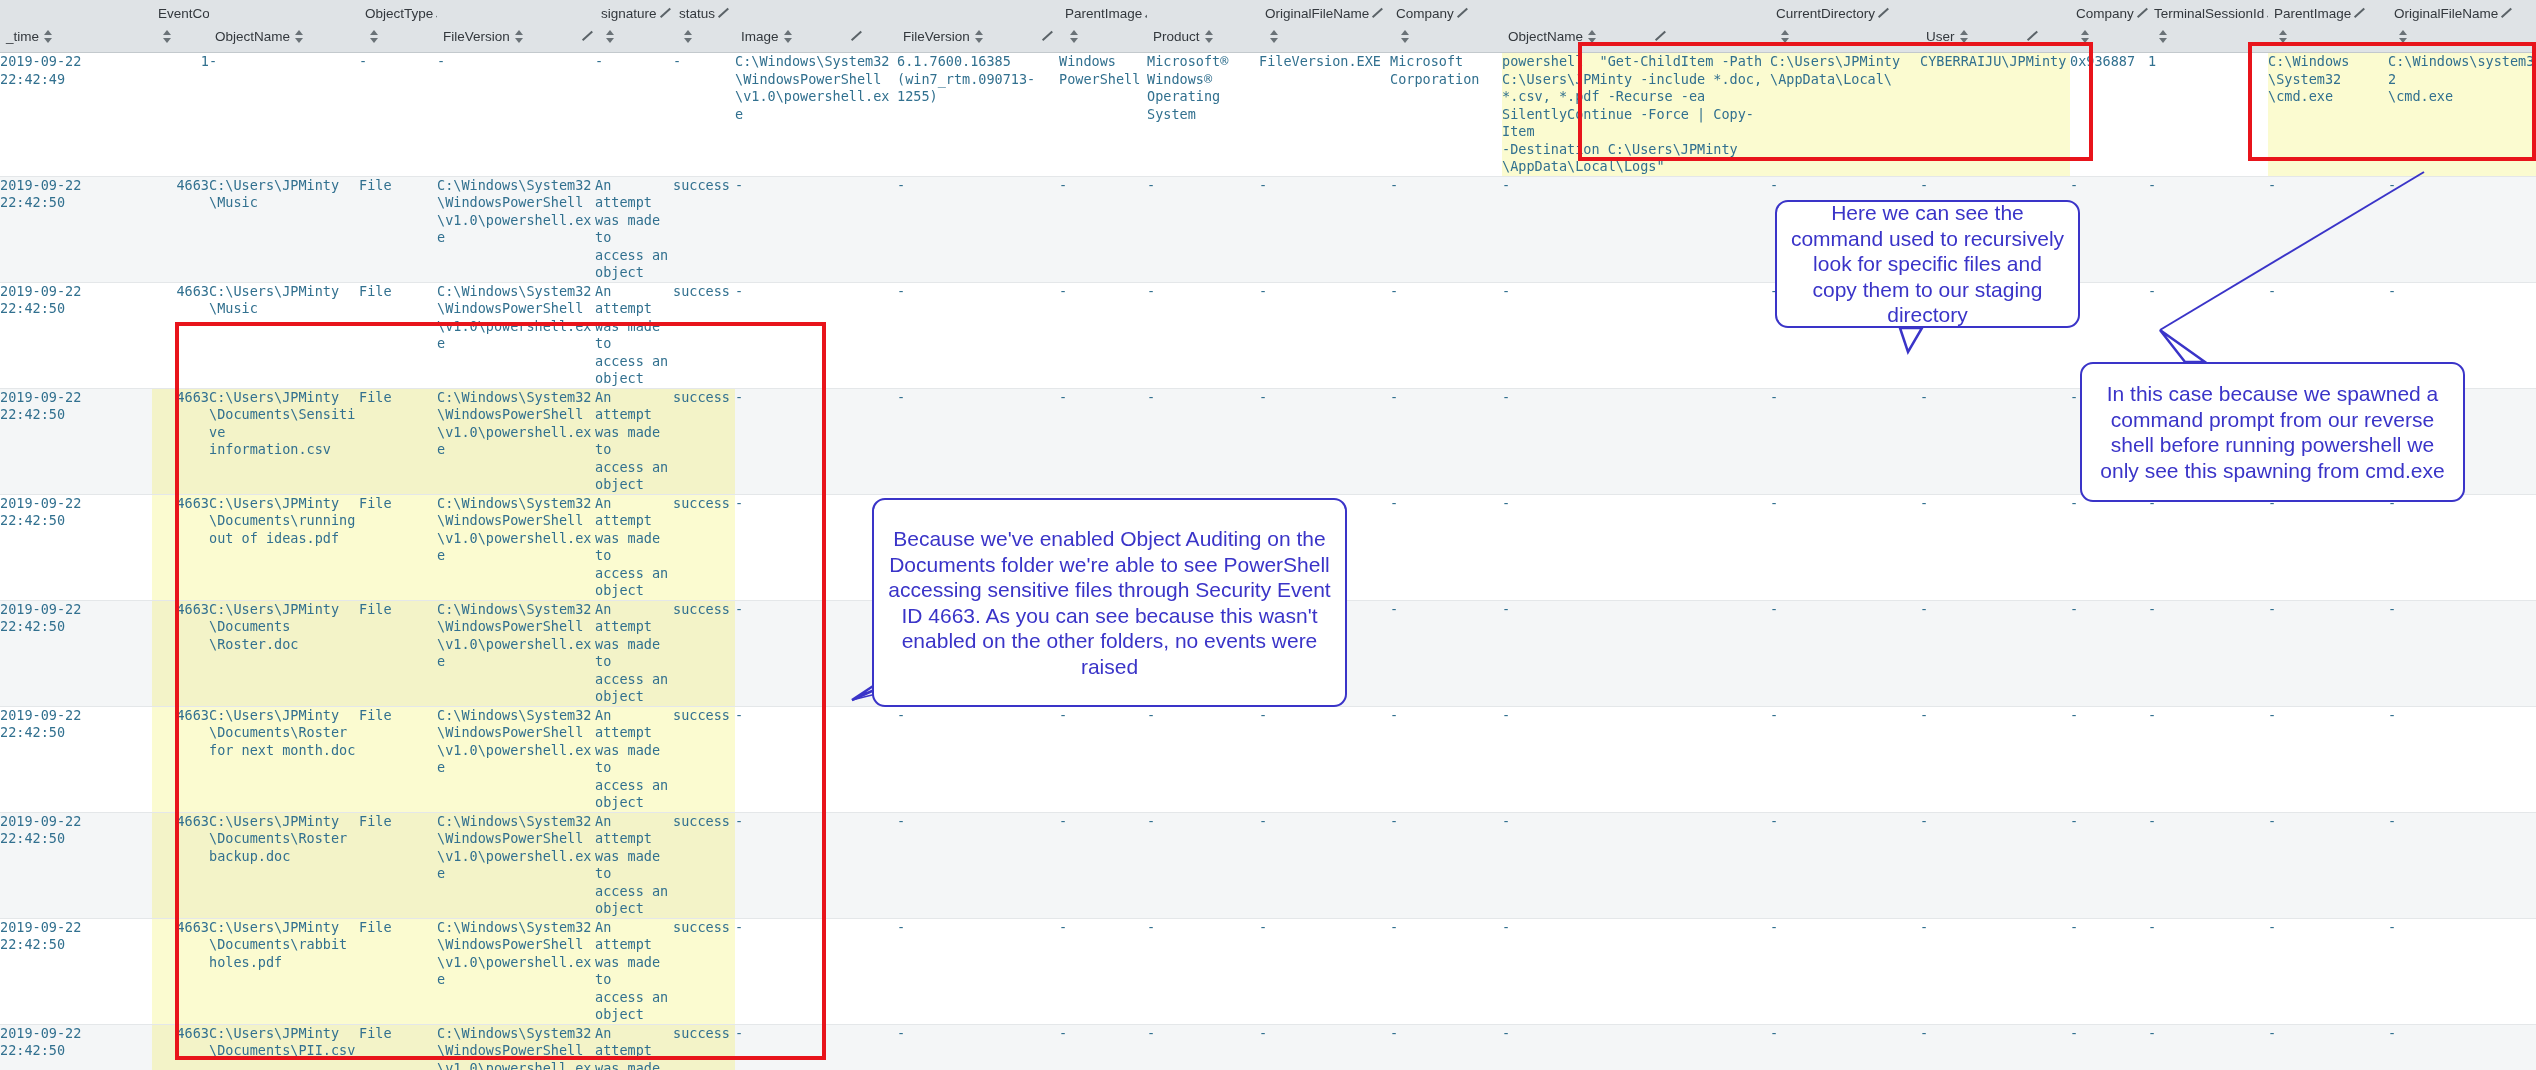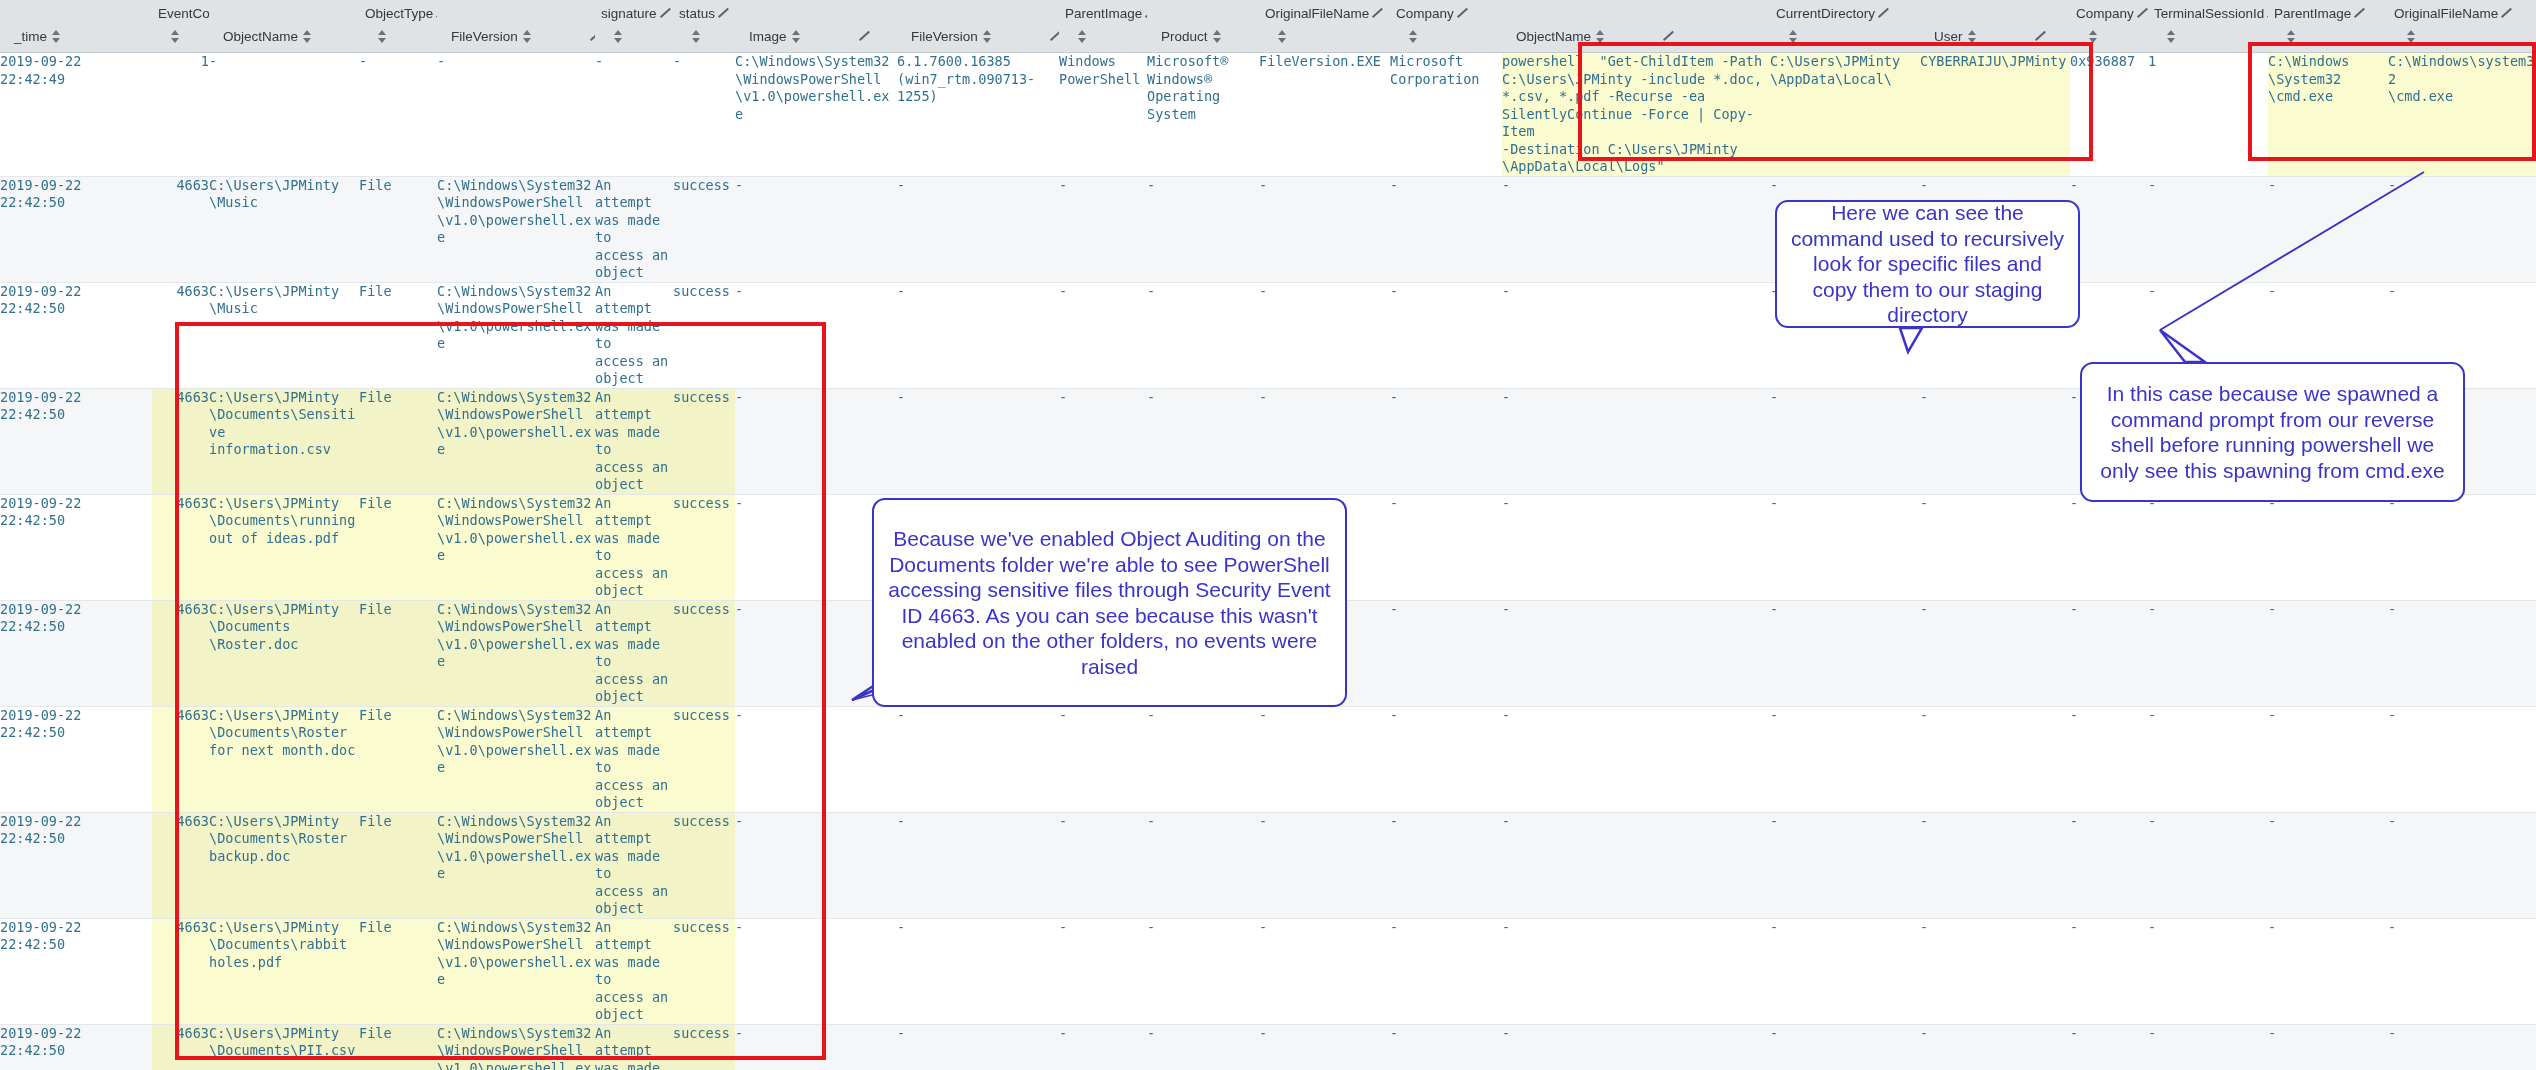--- a/index.html
+++ b/index.html
@@ -27,21 +27,21 @@
     position:relative;
     font-weight:normal;
     font-family:"Liberation Sans",sans-serif;
     color:#33383d;
     font-size:14px;
     text-align:left;
     padding:0;
   }
   .hcell{position:relative;height:52px;}
   .h-top{position:absolute;top:5px;left:6px;white-space:nowrap;}
-  .h-bot{position:absolute;top:28px;left:6px;white-space:nowrap;margin-left:8px;}
+  .h-bot{position:absolute;top:28px;left:6px;white-space:nowrap;}
   .h-lbl{color:#33383d;}
   .sortico{
     display:inline-block;width:9px;height:13px;position:relative;top:2px;
     margin-left:5px;
   }
   .sortico:before{
     content:"";position:absolute;left:0;top:0;
     border-left:4px solid transparent;border-right:4px solid transparent;
     border-bottom:5px solid #6a7277;
   }

